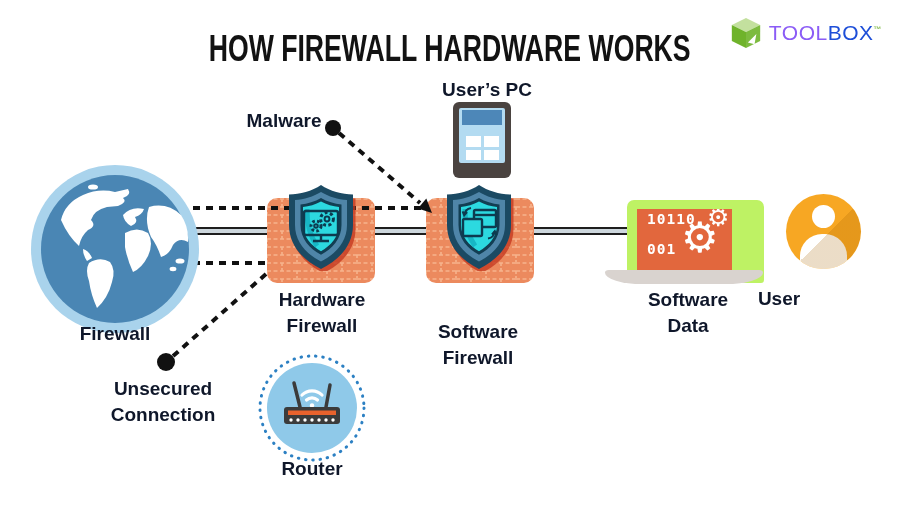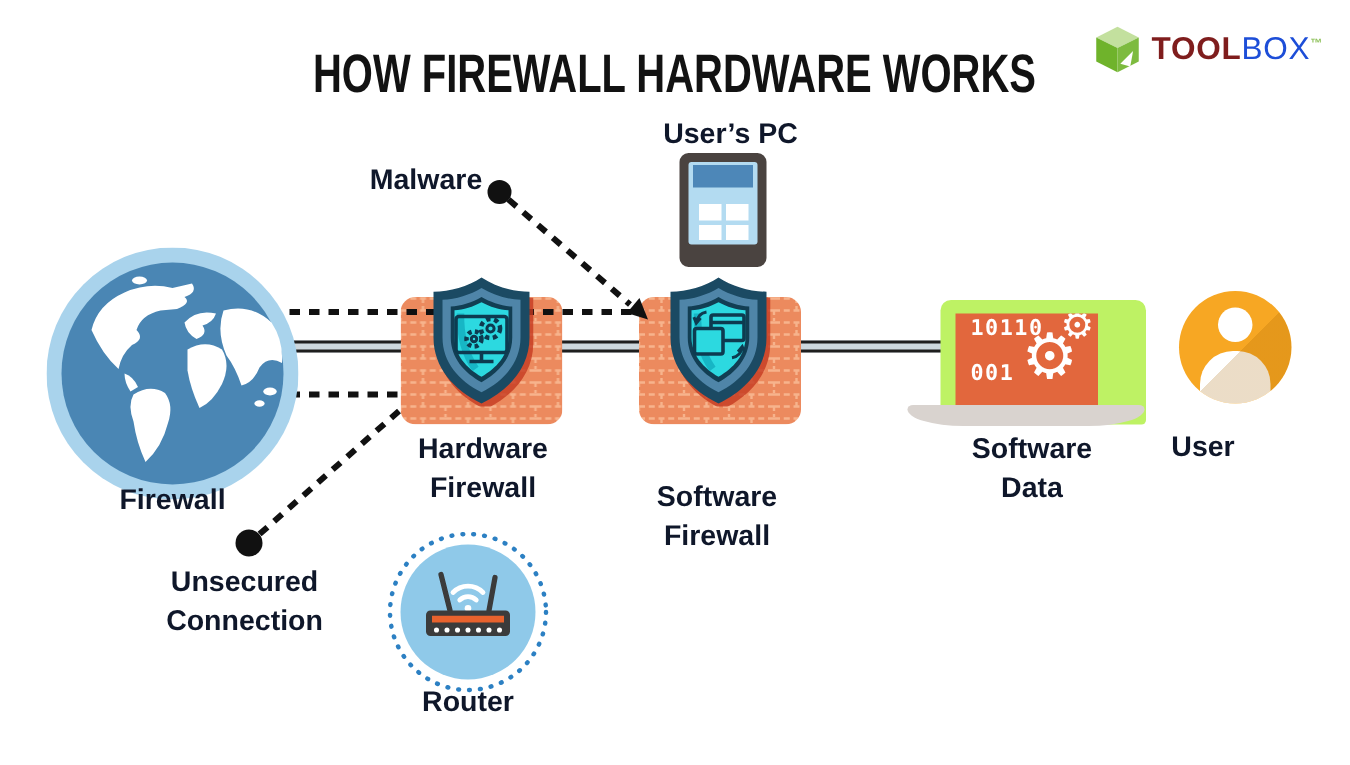--- a/index.html
+++ b/index.html
@@ -7,21 +7,21 @@
     position:relative;width:900px;height:510px;background:#ffffff;overflow:hidden;
     font-family:"Liberation Sans","DejaVu Sans",sans-serif;color:#141414;
   }
   
   .title-wrap{position:absolute;left:0;right:0;top:28px;text-align:center;}
   .title{display:inline-block;font-size:36px;font-weight:700;letter-spacing:0px;color:#121212;
          transform:scaleX(.74);transform-origin:center;white-space:nowrap;}
   
   .brand{position:absolute;right:18px;top:16px;display:flex;align-items:center;gap:6px;}
   .brand-text{font-size:21px;letter-spacing:.5px;white-space:nowrap;}
-  .brand-bold{font-weight:700;color:#7f1d1d;}
+  .brand-bold{font-weight:400;color:#8b5cf6;}
   .brand-light{font-weight:400;color:#1d4ed8;}
   .brand-tm{font-size:8px;color:#8bbf56;vertical-align:super;font-weight:700;}
   
   .pipe{position:absolute;left:193px;top:227px;width:437px;height:4px;background:#cdd7dd;
         border-top:2.5px solid #1e1e1e;border-bottom:2.5px solid #1e1e1e;}
   
   .lines{position:absolute;left:0;top:0;pointer-events:none;}
   
   .wall{position:absolute;width:108px;height:85px;border-radius:10px;overflow:hidden;}
   .wall-hw{left:267px;top:198px;}
@@ -227,21 +227,21 @@
     <span>Firewall</span>
   </div>
   <div class="label" style="left:478px;top:287px;margin-top:32px;">
     <span>Software</span><br>
     <span>Firewall</span>
   </div>
   <div class="label" style="left:688px;top:287px;">
     <span>Software</span><br>
     <span>Data</span>
   </div>
-  <div class="label" style="left:802px;top:286px;">User</div>
+  <div class="label" style="left:779px;top:286px;">User</div>
   <div class="label" style="left:487px;top:77px;">User’s PC</div>
   <div class="label" style="left:284px;top:108px;">Malware</div>
   <div class="label" style="left:163px;top:376px;">
     <span>Unsecured</span><br>
     <span>Connection</span>
   </div>
   <div class="label" style="left:312px;top:456px;">Router</div>
 
 </div>
 

